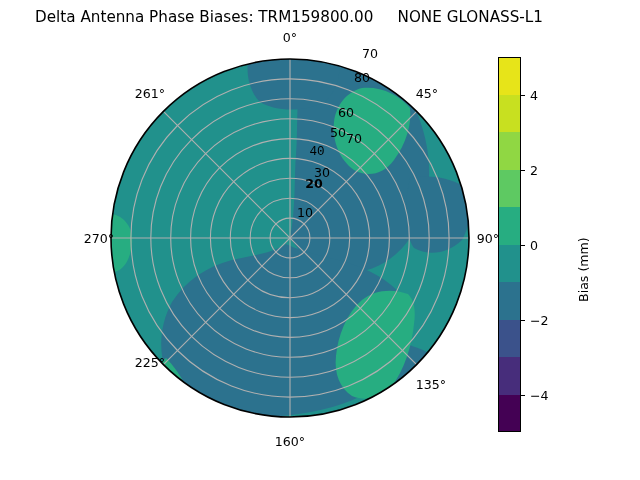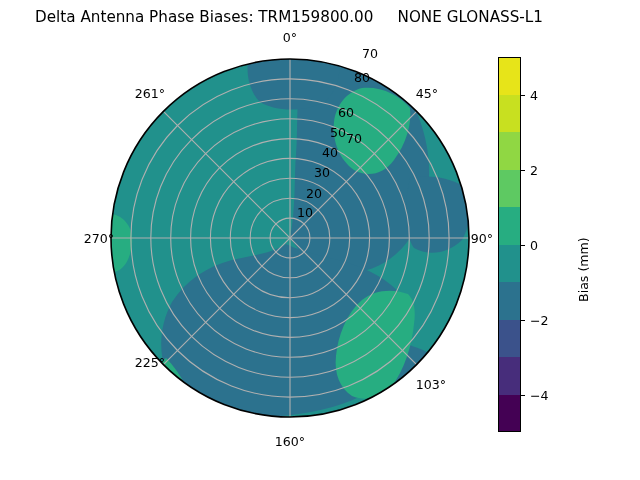--- a/index.html
+++ b/index.html
@@ -199,31 +199,31 @@
         <line x1="53.4" y1="53.4" x2="306.6" y2="306.6"></line>
         <line x1="306.6" y1="53.4" x2="53.4" y2="306.6"></line>
       </g>
 
       <circle cx="180" cy="180" r="179" fill="none" stroke="#000000" stroke-width="1.6"></circle>
     </svg>
   </div>
 
   <div class="theta-label" style="left:266px; top:30px; width:48px;">0°</div>
   <div class="theta-label" style="left:403px; top:86px; width:48px;">45°</div>
-  <div class="theta-label" style="left:465px; top:231px; width:34px; text-align:center;">90°</div>
-  <div class="theta-label" style="left:403px; top:377px; width:56px;">103°</div>
+  <div class="theta-label" style="left:465px; top:231px; width:34px; text-align:right;">90°</div>
+  <div class="theta-label" style="left:403px; top:377px; width:56px;">135°</div>
   <div class="theta-label" style="left:262px; top:434px; width:56px;">160°</div>
   <div class="theta-label" style="left:122px; top:355px; width:56px;">225°</div>
   <div class="theta-label" style="left:62px; top:231px; width:52px; text-align:right;">270°</div>
   <div class="theta-label" style="left:122px; top:86px; width:56px;">261°</div>
 
   <div class="r-label" style="left:288px; top:205px; width:34px;">10</div>
-  <div class="r-label" style="left:297px; top:186px; width:34px;">20</div>
+  <div class="r-label" style="left:297px; top:176px; width:34px;font-weight:bold;">20</div>
   <div class="r-label" style="left:305px; top:165px; width:34px;">30</div>
-  <div class="r-label" style="left:313px; top:145px; width:34px;">40</div>
+  <div class="r-label" style="left:300px; top:145px; width:34px;font-family:Liberation Mono, monospace;">40</div>
   <div class="r-label" style="left:321px; top:125px; width:34px;">50</div>
   <div class="r-label" style="left:329px; top:105px; width:34px;">60</div>
   <div class="r-label" style="left:337px; top:85px; width:34px;margin-top:46px;">70</div>
   <div class="r-label" style="left:345px; top:70px; width:34px;">80</div>
   <div class="r-label" style="left:353px; top:46px; width:34px;">70</div>
 
   <div id="colorbar-axes">
     <div id="colorbar-gradient">
       <div class="cb-band" style="background:#e7e419"></div>
       <div class="cb-band" style="background:#c8e020"></div>

